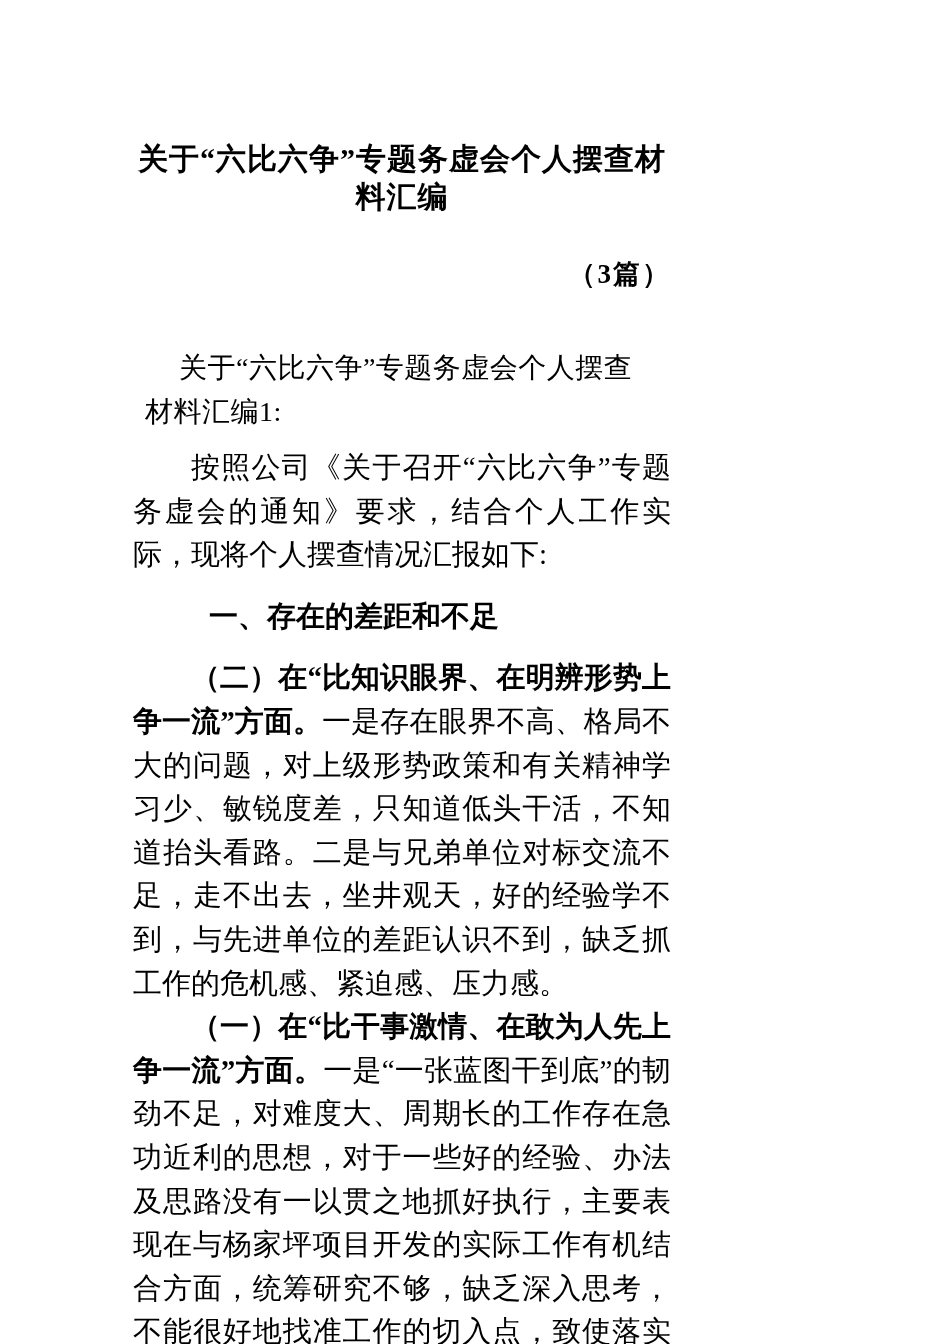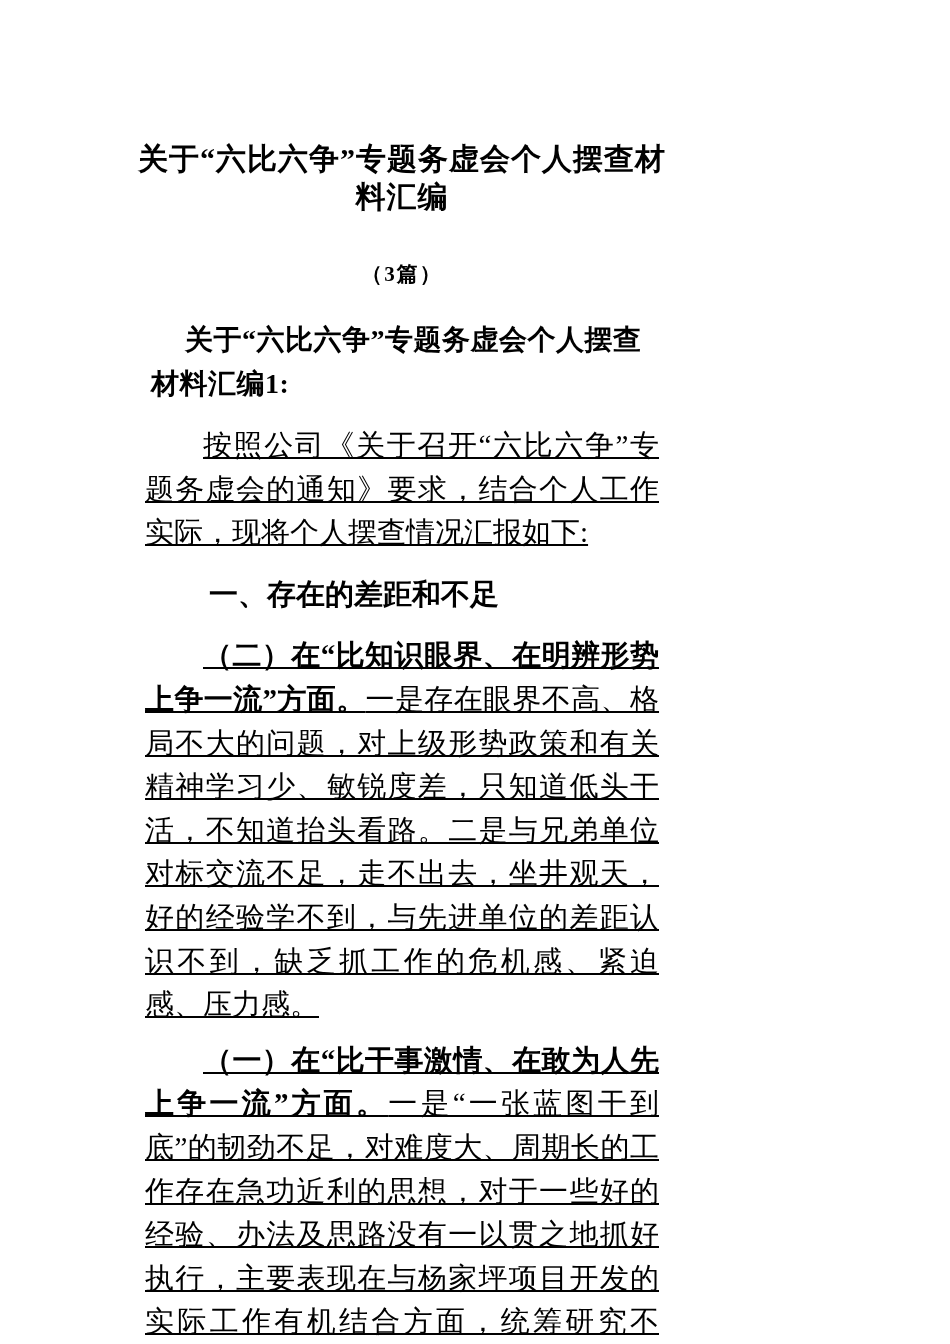--- a/index.html
+++ b/index.html
@@ -20,49 +20,48 @@
   }
   .doc-title {
     font-size: 30px;
     font-weight: 700;
     text-align: center;
     line-height: 38px;
     margin: 0 0 42px 0;
     letter-spacing: 1px;
   }
   .doc-subtitle {
-    font-size: 21px;
+    font-size: 27px;
     font-weight: 700;
-    text-align: center;
+    text-align: right;
     line-height: 32px;
-    margin: 0 0 28px 0;
+    margin: 0 0 56px 0;
     letter-spacing: 2px;
   }
   .section-heading {
     font-size: 28px;
-    font-weight: 700;
+    font-weight: 400;
     line-height: 44px;
     text-indent: 34px;
-    margin: 18px;
+    margin: 12px;
     letter-spacing: 0.5px;
   }
   .block-heading {
     font-size: 29px;
     font-weight: 700;
     line-height: 43.6px;
     text-indent: 58px;
     margin: 18px;
   }
   p.body-paragraph {
     font-size: 29px;
     line-height: 43.6px;
     text-align: justify;
     text-indent: 58px;
-    margin: 12px;
-    text-decoration: underline;
+    margin: 0;
   }
   p.body-paragraph strong {
     font-weight: 700;
   }
 </style>
 </head>
 <body>
 
 <div class="page">
   <h1 class="doc-title">关于“六比六争”专题务虚会个人摆查材料汇编</h1>

